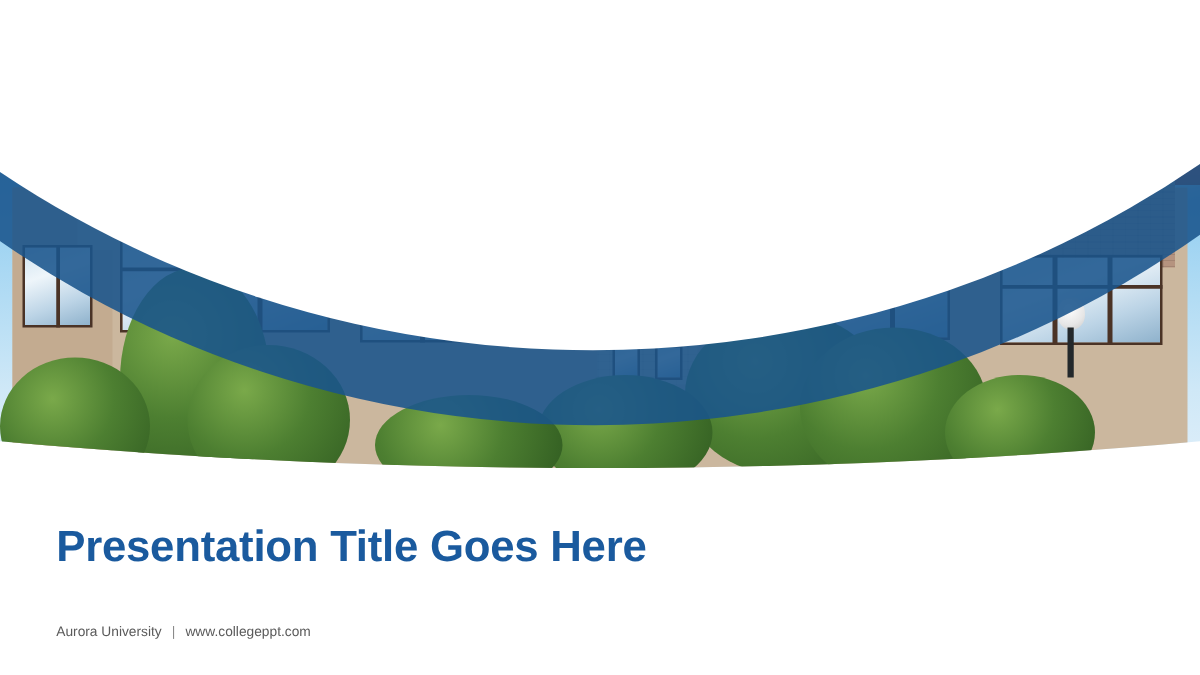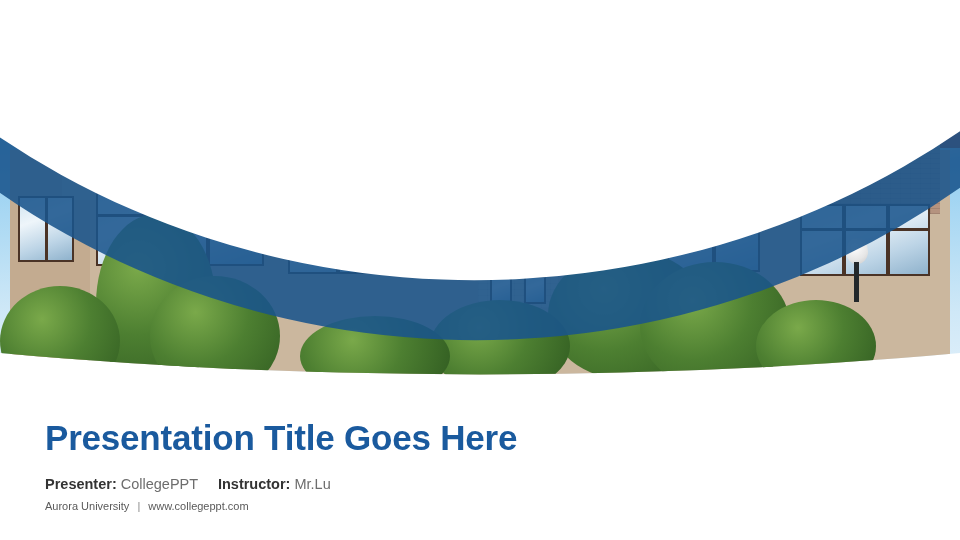--- a/index.html
+++ b/index.html
@@ -242,27 +242,20 @@
     <div class="band-clip">
       <div class="band"></div>
       <div class="band-cut"></div>
     </div>
   </div>
 
   <div class="lower">
 
     <div class="title">Presentation Title Goes Here</div>
 
-    <div class="meta">
-      <b>Presenter:</b>
-      <span>CollegePPT</span>
-      <span class="gap"></span>
-      <b>Instructor:</b>
-      <span>Mr.Lu</span>
-    </div>
 
     <div class="sub">
       <span>Aurora University</span>
       <span class="bar">|</span>
       <span>www.collegeppt.com</span>
     </div>
 
   </div>
 
 

